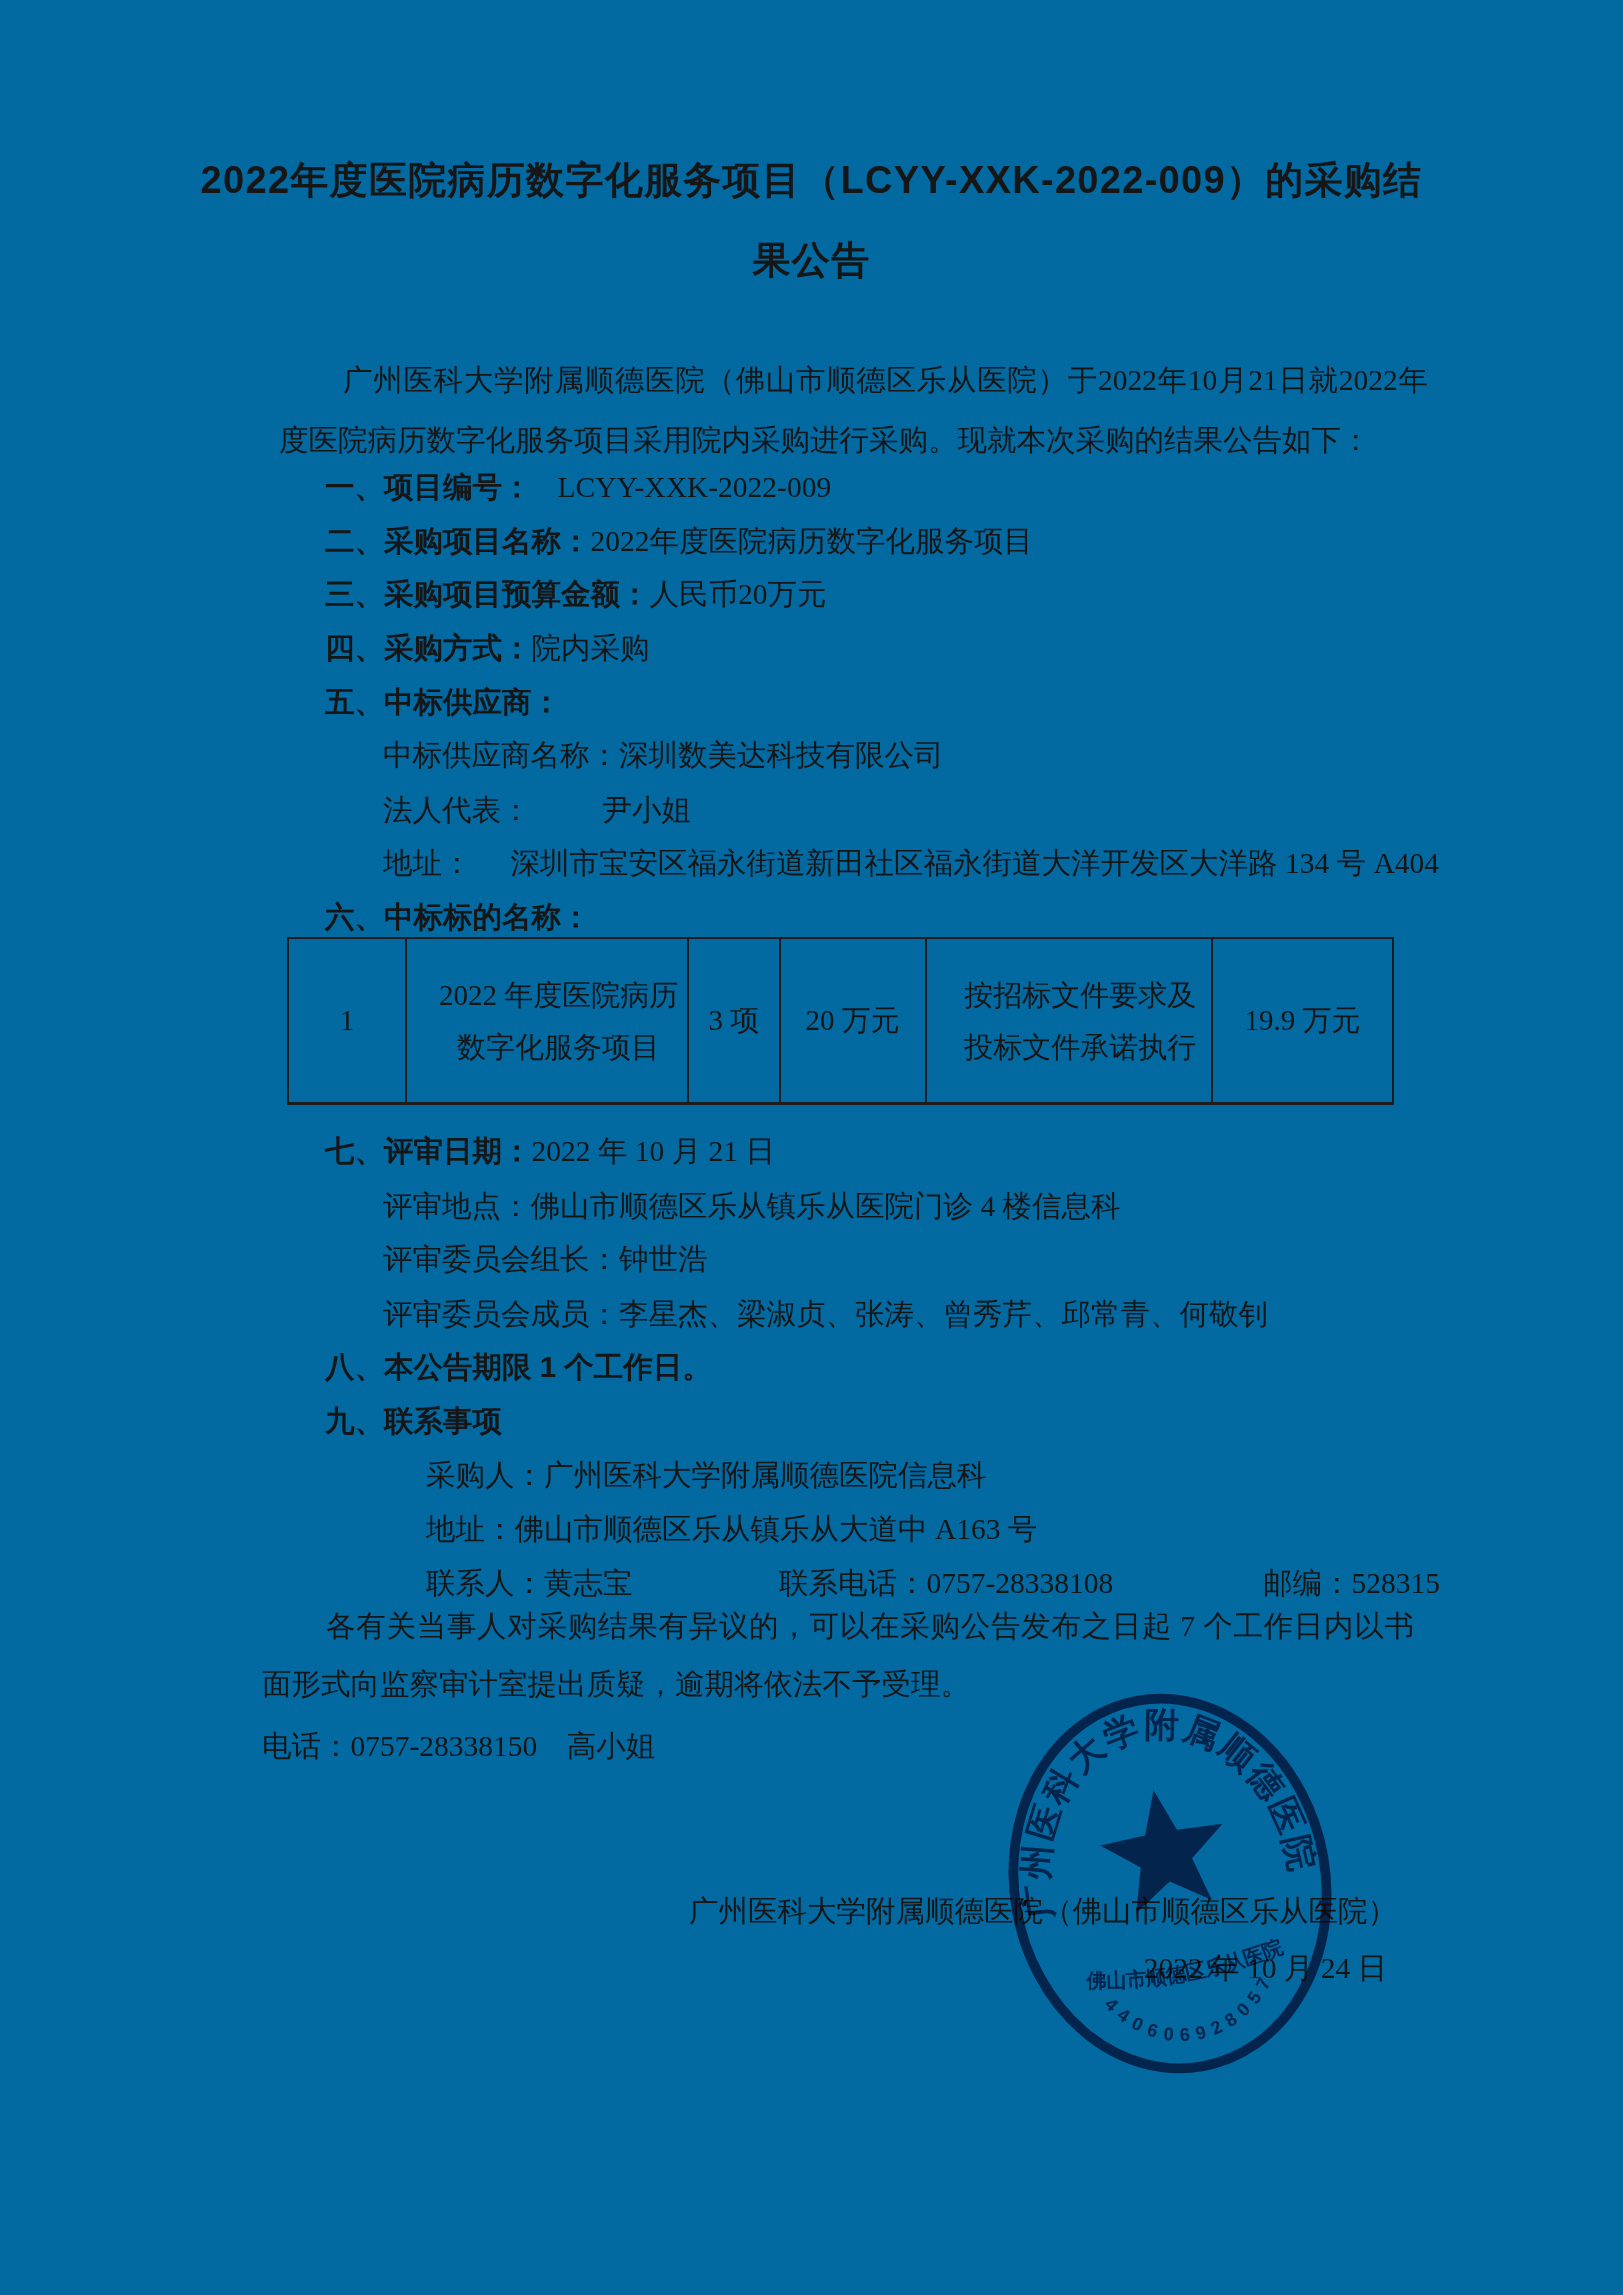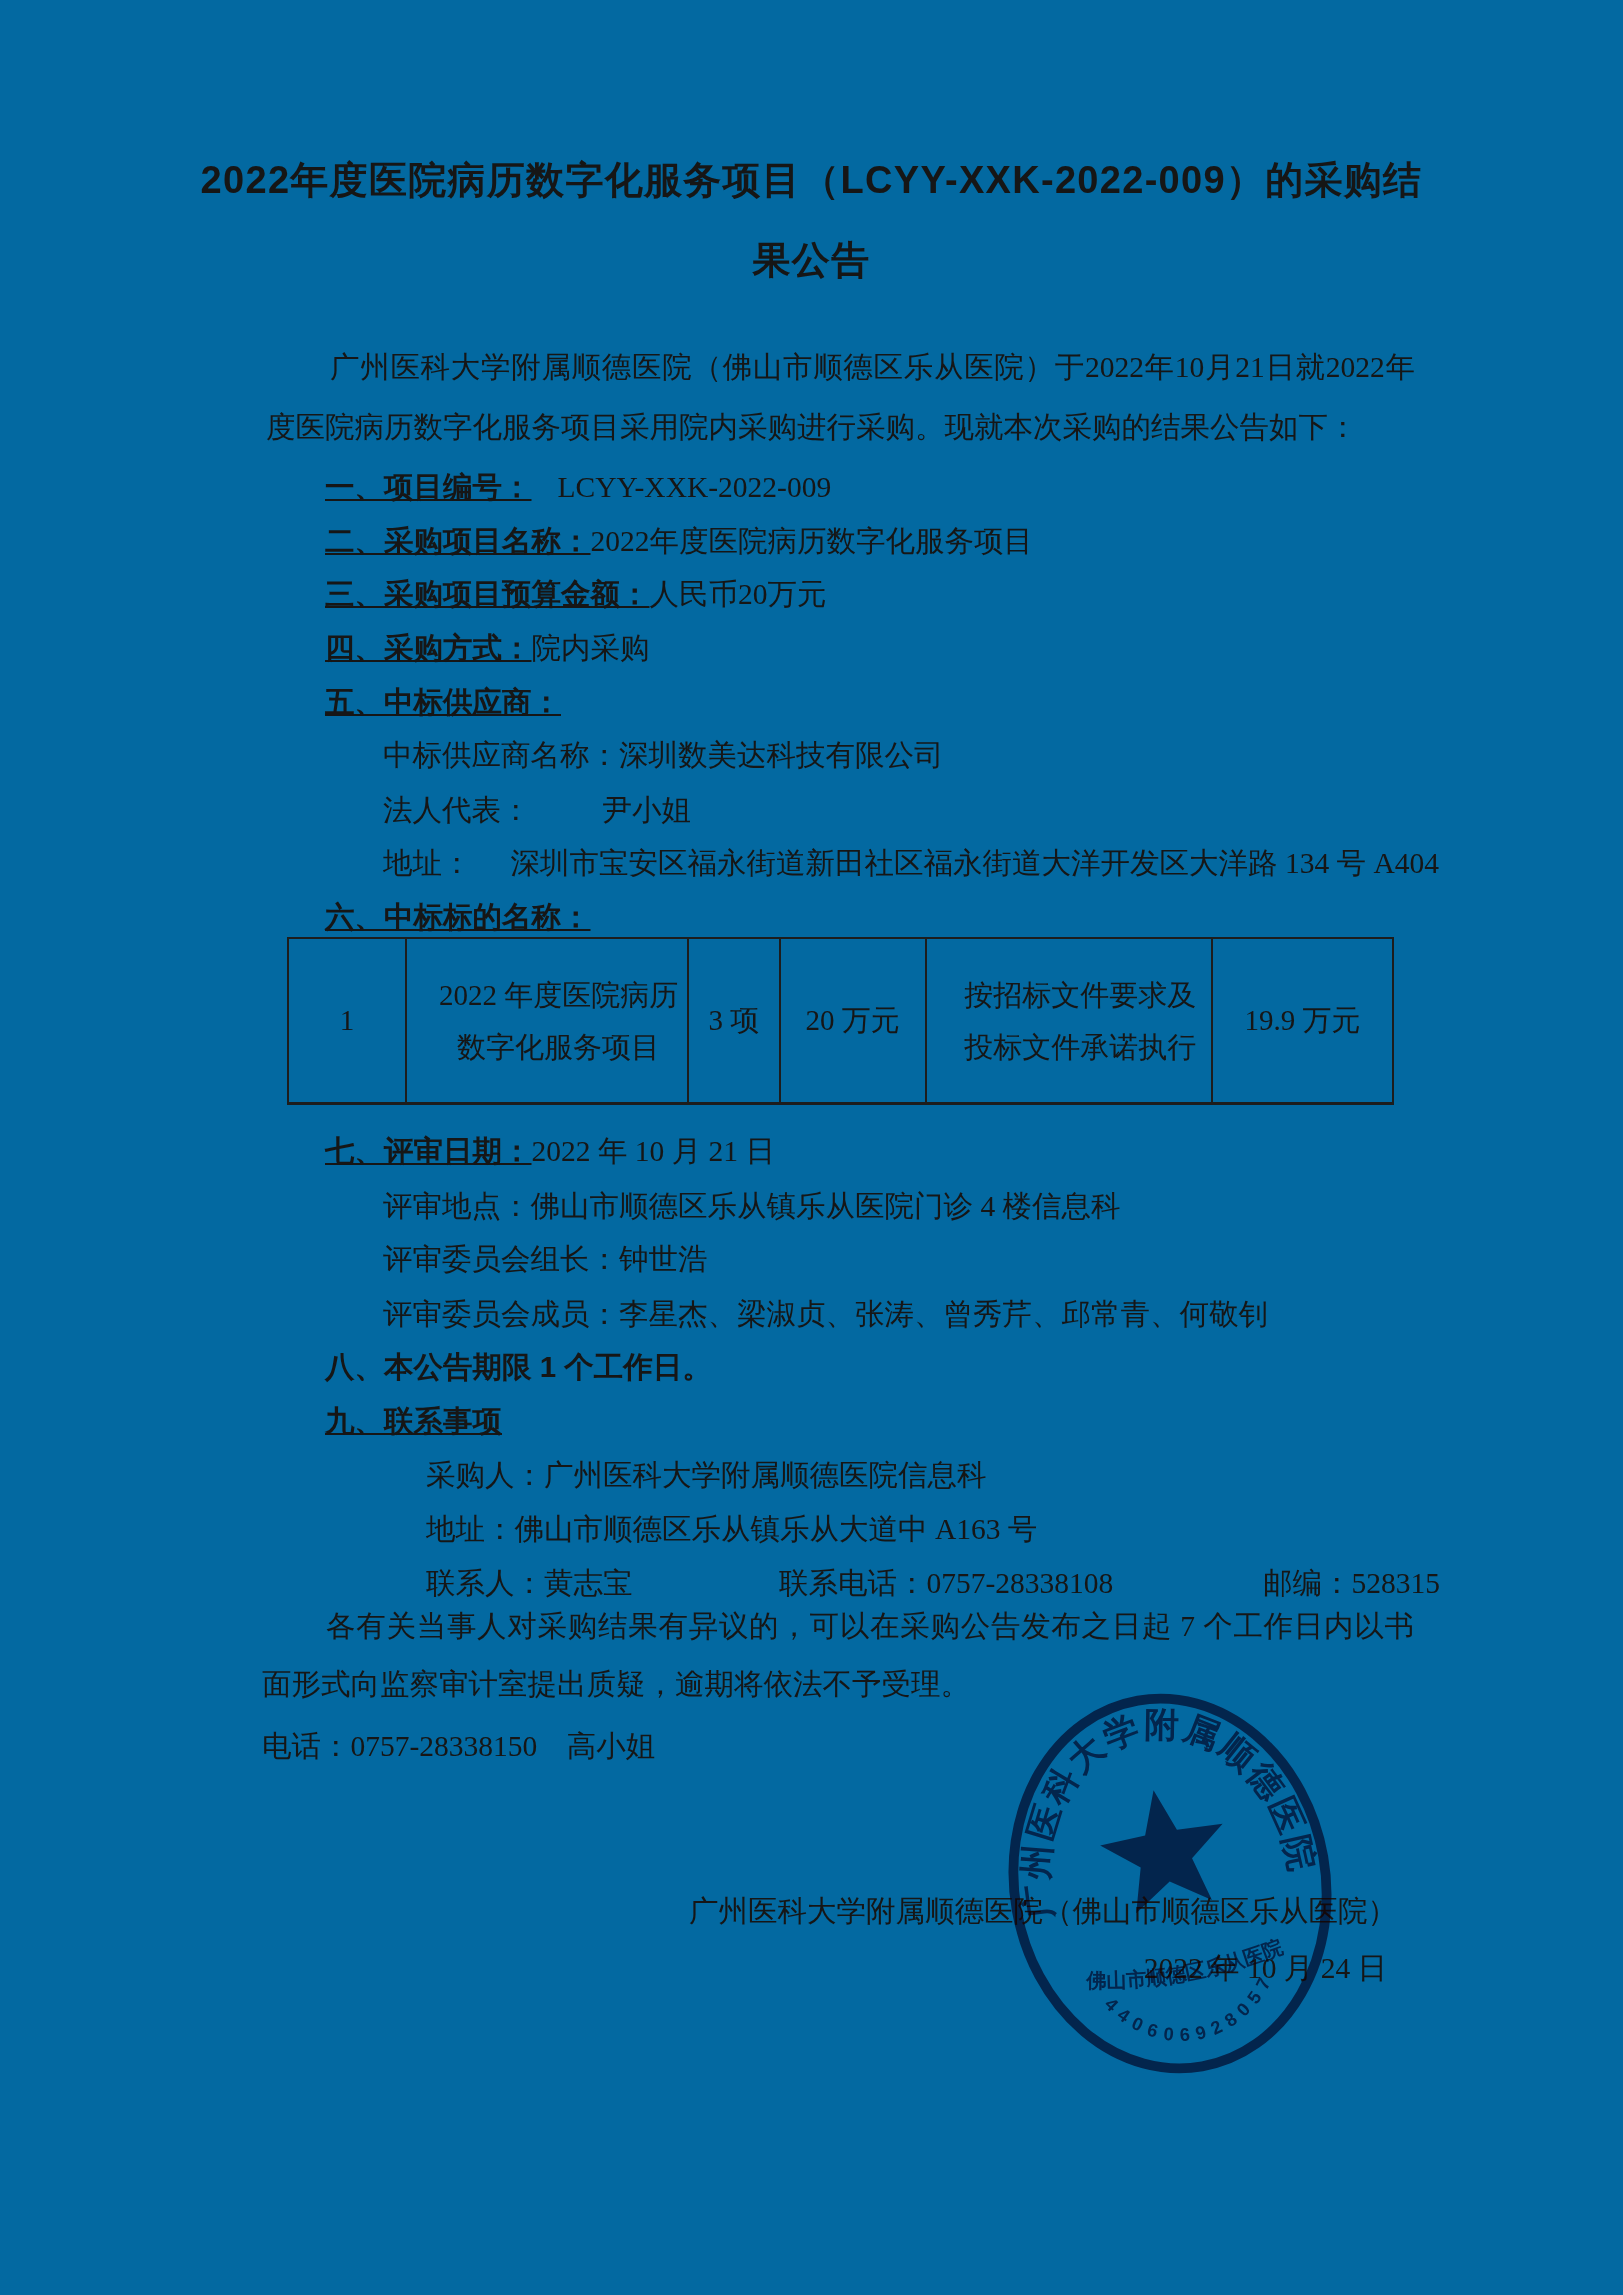--- a/index.html
+++ b/index.html
@@ -15,34 +15,33 @@
     position:absolute;left:0;width:100%;
     text-align:center;
     font-family:"Liberation Sans","DejaVu Sans",sans-serif;
     font-weight:700;font-size:38px;line-height:46px;
     letter-spacing:1.3px;
   }
   .intro{
     position:absolute;left:262px;width:1149px;
     font-size:29.5px;line-height:60px;
     text-align:justify;text-indent:64px;
-    margin:4px;
+    margin:17px;
   }
   .row{
     position:absolute;
     font-size:29.5px;line-height:38px;
     white-space:nowrap;
   }
   .lv1{left:325px;}
   .lv2{left:383px;}
   .lv3{left:418px;margin-left:8px;}
   .lbl{
     font-family:"Liberation Sans","DejaVu Sans",sans-serif;
     font-weight:700;
-    text-decoration:underline;
   }
   .val{font-family:"Liberation Serif","DejaVu Serif",serif;font-weight:400;}
   .gap40{margin-left:26px;}
   .gap60{margin-left:39px;}
   .gap90{}
   .gap110{margin-left:72px;}
   .boldline{
     font-family:"Liberation Sans","DejaVu Sans",sans-serif;
     font-weight:700;
   }

